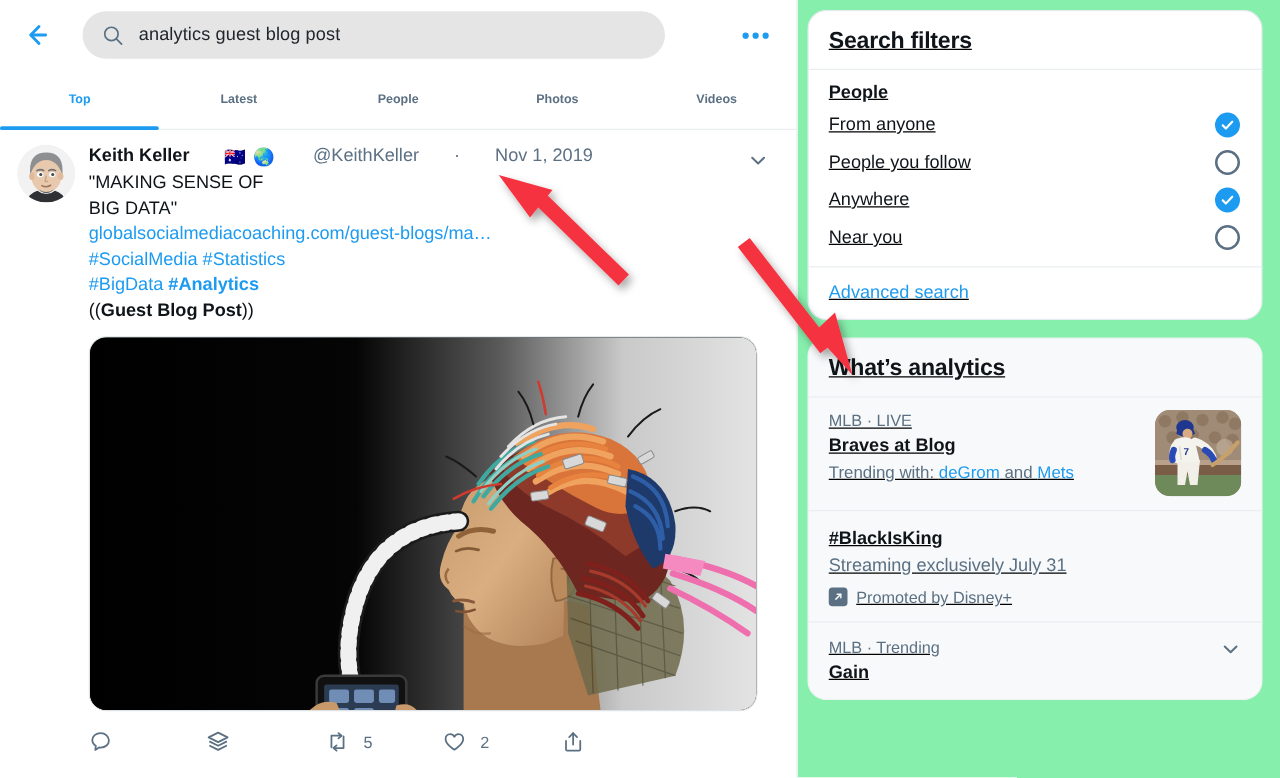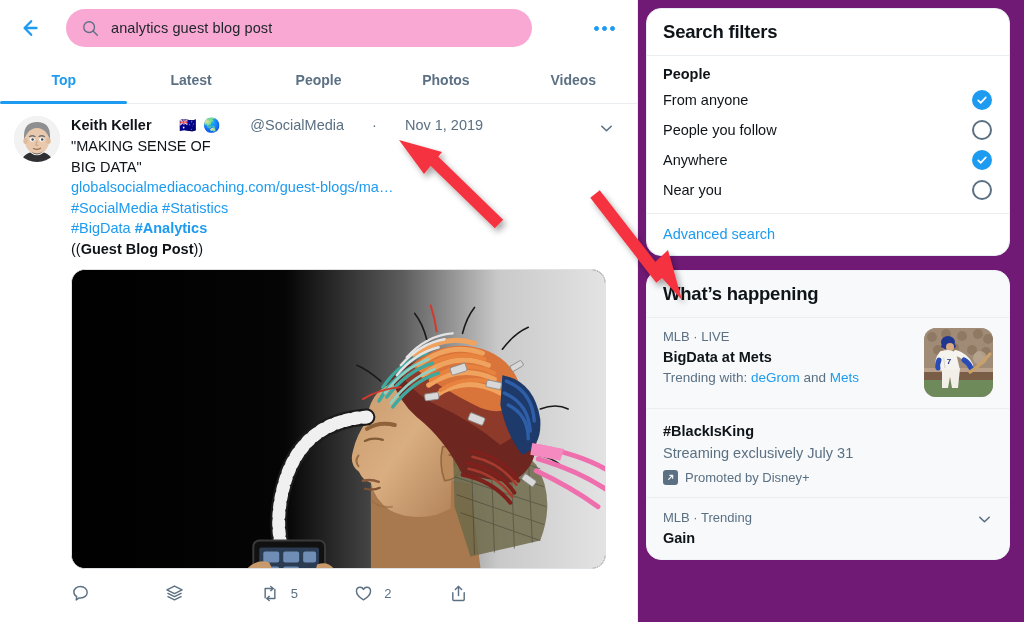--- a/index.html
+++ b/index.html
@@ -44,21 +44,21 @@
     display: flex; align-items: center; justify-content: center;
     border-radius: 50%;
     cursor: pointer;
     flex: 0 0 auto;
   }
   .search-box {
     flex: 1 1 auto;
     height: 38px;
     margin-left: 14px;
     margin-right: 8px;
-    background: #f9a8d4;
+    background: #e5e5e5;
     border-radius: 19px;
     display: flex;
     align-items: center;
     padding: 0 16px;
     max-width: 466px;
   }
   .search-icon { flex: 0 0 auto; display:flex; align-items:center; margin-right: 12px; }
   .search-value {
     font-size: 14.5px;
     color: #20262b;
@@ -85,21 +85,21 @@
     display: flex;
     height: 48px;
     border-bottom: 1px solid #eaeef0;
     position: relative;
   }
   .tab {
     flex: 1 1 0;
     display: flex;
     align-items: center;
     justify-content: center;
-    font-size: 14px;
+    font-size: 10px;
     font-weight: bold;
     color: #5b7083;
     cursor: pointer;
     position: relative;
   }
   .tab.active { color: #1d9bf0; }
   .tab.active .tab-underline {
     position: absolute;
     bottom: -1px;
     left: 0;
@@ -192,22 +192,23 @@
     cursor: pointer;
     width: 112px;
   }
   .act .cnt { margin-left: 11px; }
 
   
   .side-col {
     width: 386px;
     height: 622px;
     padding: 8px 14px 0 8px;
-    background: #701a75;
+    background: #86efac;
     overflow: hidden;
+    text-decoration: underline;
   }
   .card {
     border: 1px solid #e6ecf0;
     border-radius: 15px;
     overflow: hidden;
     background: #fff;
   }
   .card.gray { background: #f7f9fa; border-color: #f0f3f5; margin-top: 14px; }
   .card-title {
     font-size: 18.5px;
@@ -377,21 +378,21 @@
 
           <path d="M6 46 Q10 38 16 36.5 Q23 42 30 36.5 Q36 38 40 46 Z" fill="#2f3033"></path>
         </svg>
       </div>
 
       <div class="tweet-body">
 
         <div class="tweet-head">
           <span class="t-name">Keith Keller</span>
           <span class="t-badges">🇦🇺 🌏</span>
-          <span class="t-handle">@SocialMedia</span>
+          <span class="t-handle">@KeithKeller</span>
           <span class="t-sep">·</span>
           <span class="t-date">Nov 1, 2019</span>
         </div>
 
         <div class="tweet-text">
           <span class="ln">"MAKING SENSE OF</span>
           <span class="ln">BIG DATA"</span>
           <span class="ln"><span class="lnk">globalsocialmediacoaching.com/guest-blogs/ma…</span></span>
           <span class="ln">
             <span class="lnk">#SocialMedia</span>
@@ -666,27 +667,27 @@
         </div>
       </div>
 
       <div class="card-div"></div>
       <div class="adv-wrap">
         <span class="adv-link">Advanced search</span>
       </div>
     </div>
 
     <div class="card gray">
-      <div class="card-title">What’s happening</div>
+      <div class="card-title">What’s analytics</div>
       <div class="card-div"></div>
 
       <div class="trend">
         <div class="trend-main">
           <div class="tr-meta">MLB · LIVE</div>
-          <div class="tr-title">BigData at Mets</div>
+          <div class="tr-title">Braves at Blog</div>
           <div class="tr-sub"><span>Trending with: </span><span class="lnk2">deGrom</span><span> and </span><span class="lnk2">Mets</span></div>
         </div>
         <div class="tr-thumb">
           <svg viewBox="0 0 69 69" preserveAspectRatio="xMidYMid slice">
             <rect width="69" height="69" fill="#b9a08a"></rect>
 
             <rect y="0" width="69" height="40" fill="#a08b76"></rect>
             <g fill="#8d7560" opacity=".8">
               <circle cx="8" cy="9" r="5"></circle>
                 <circle cx="22" cy="6" r="5"></circle>

